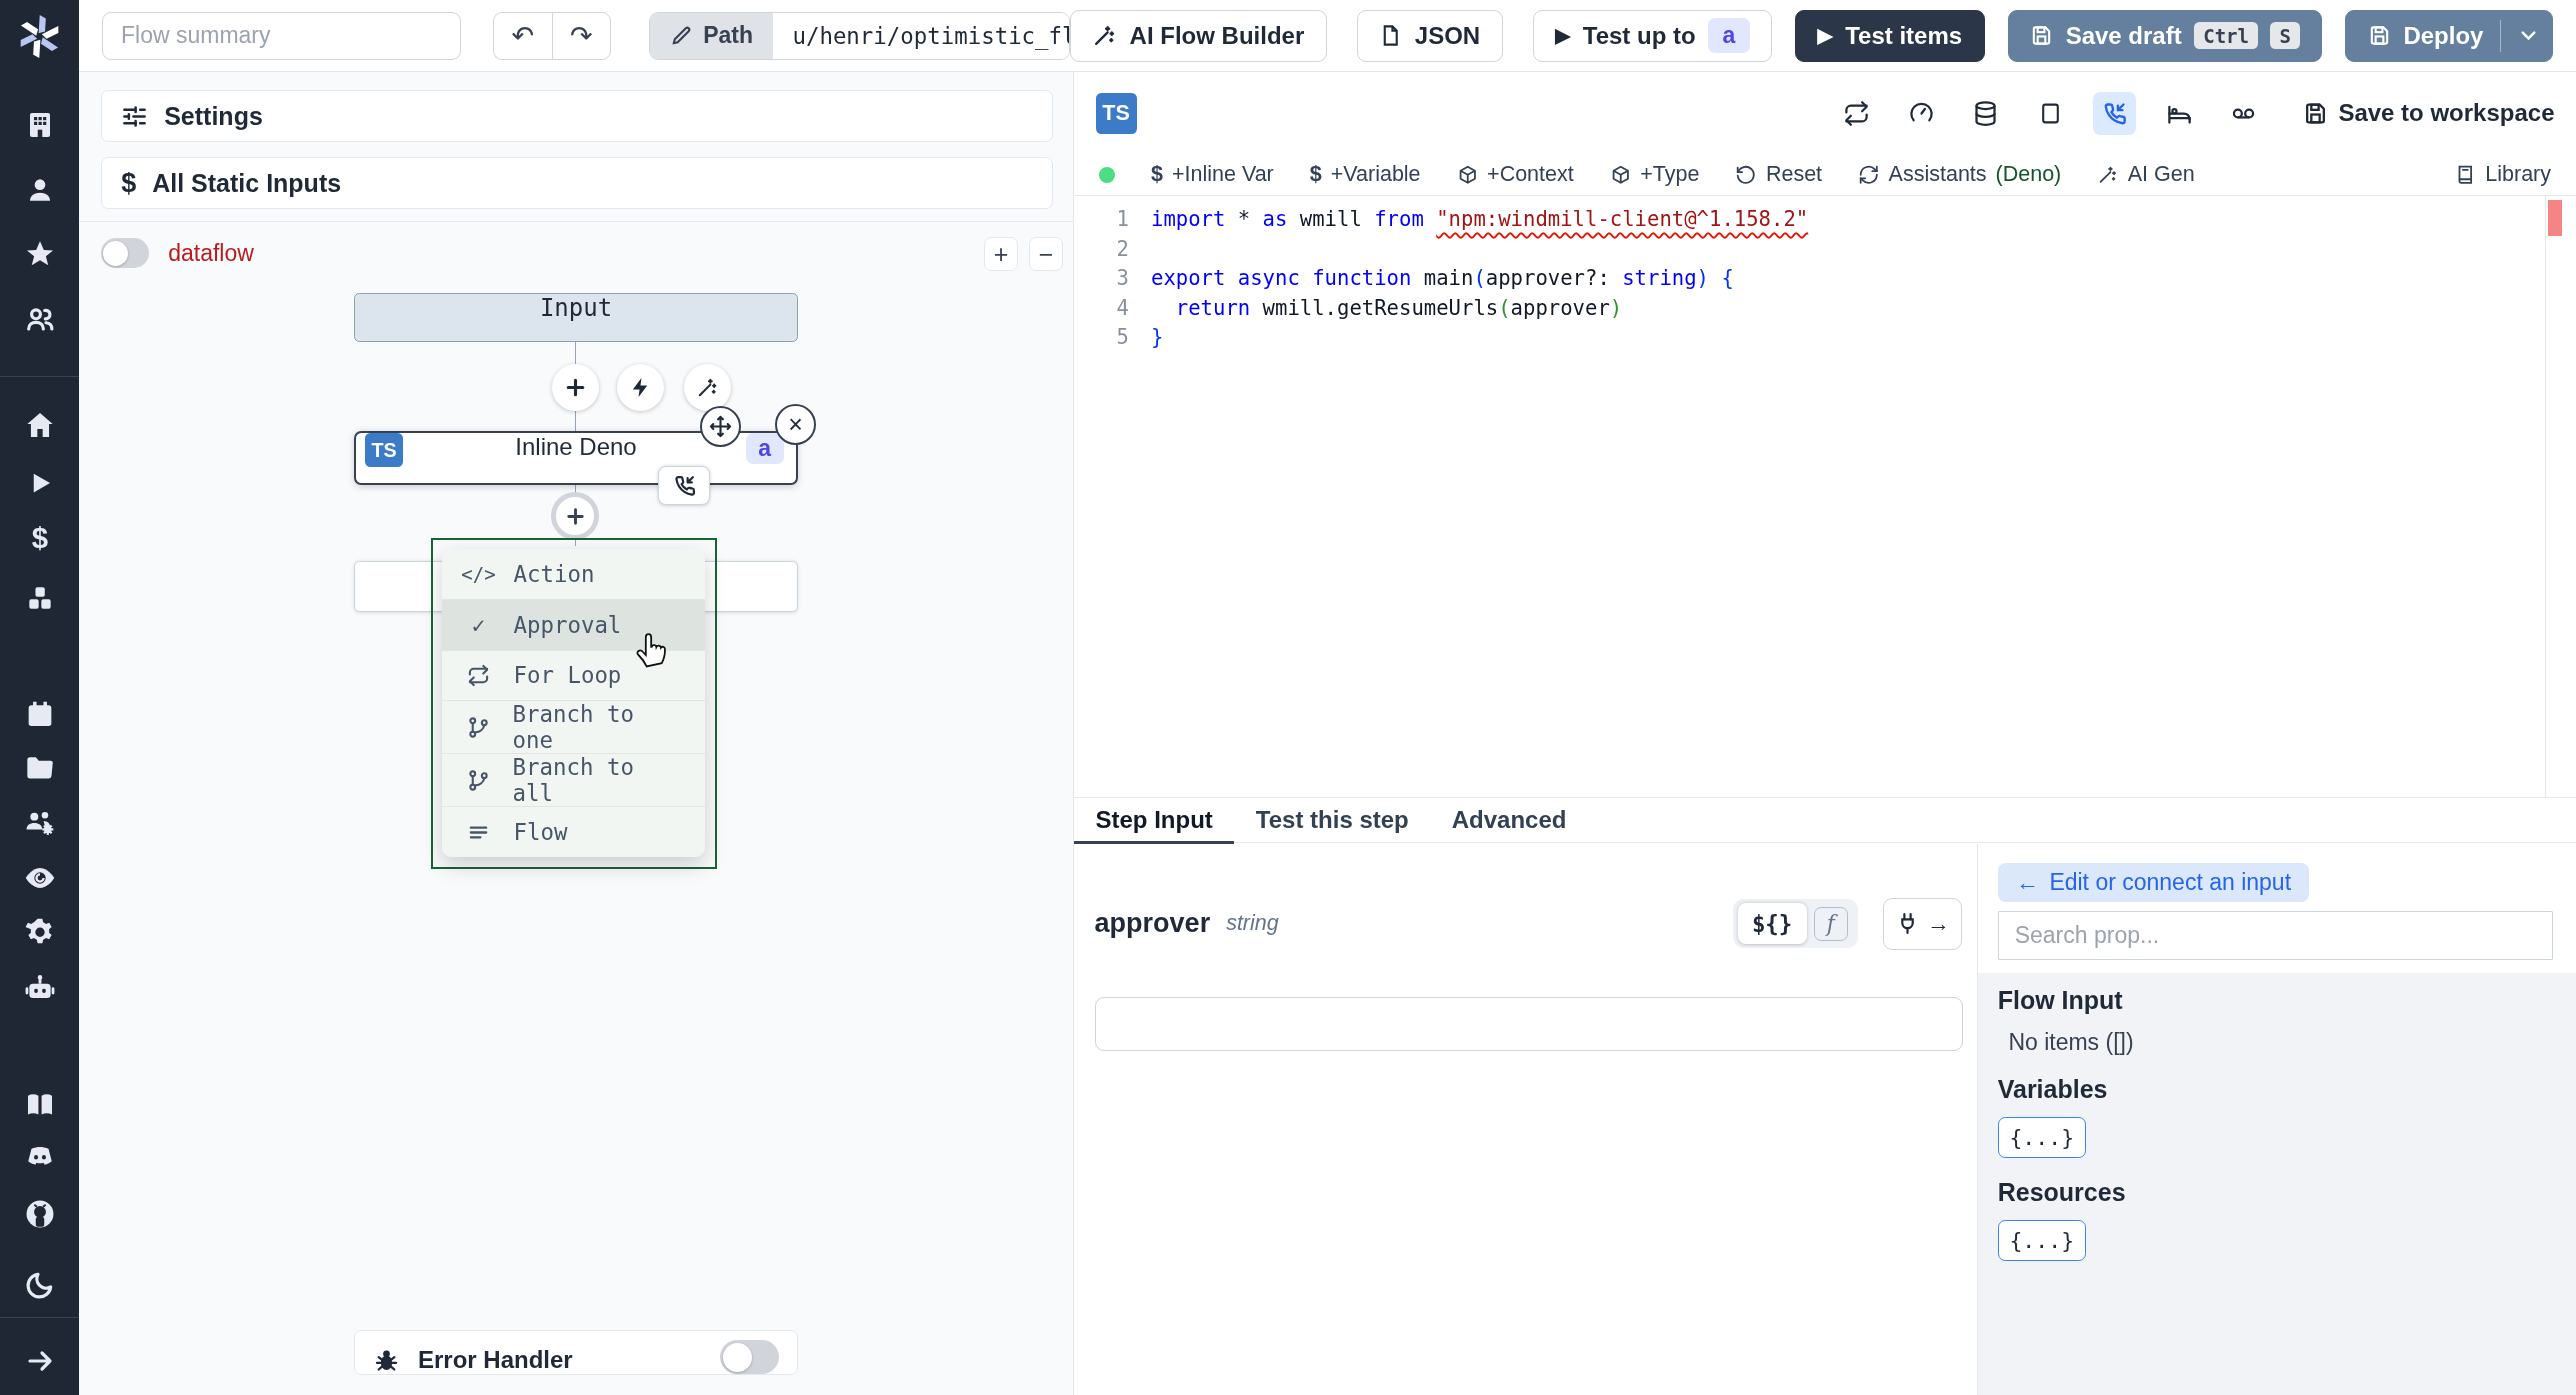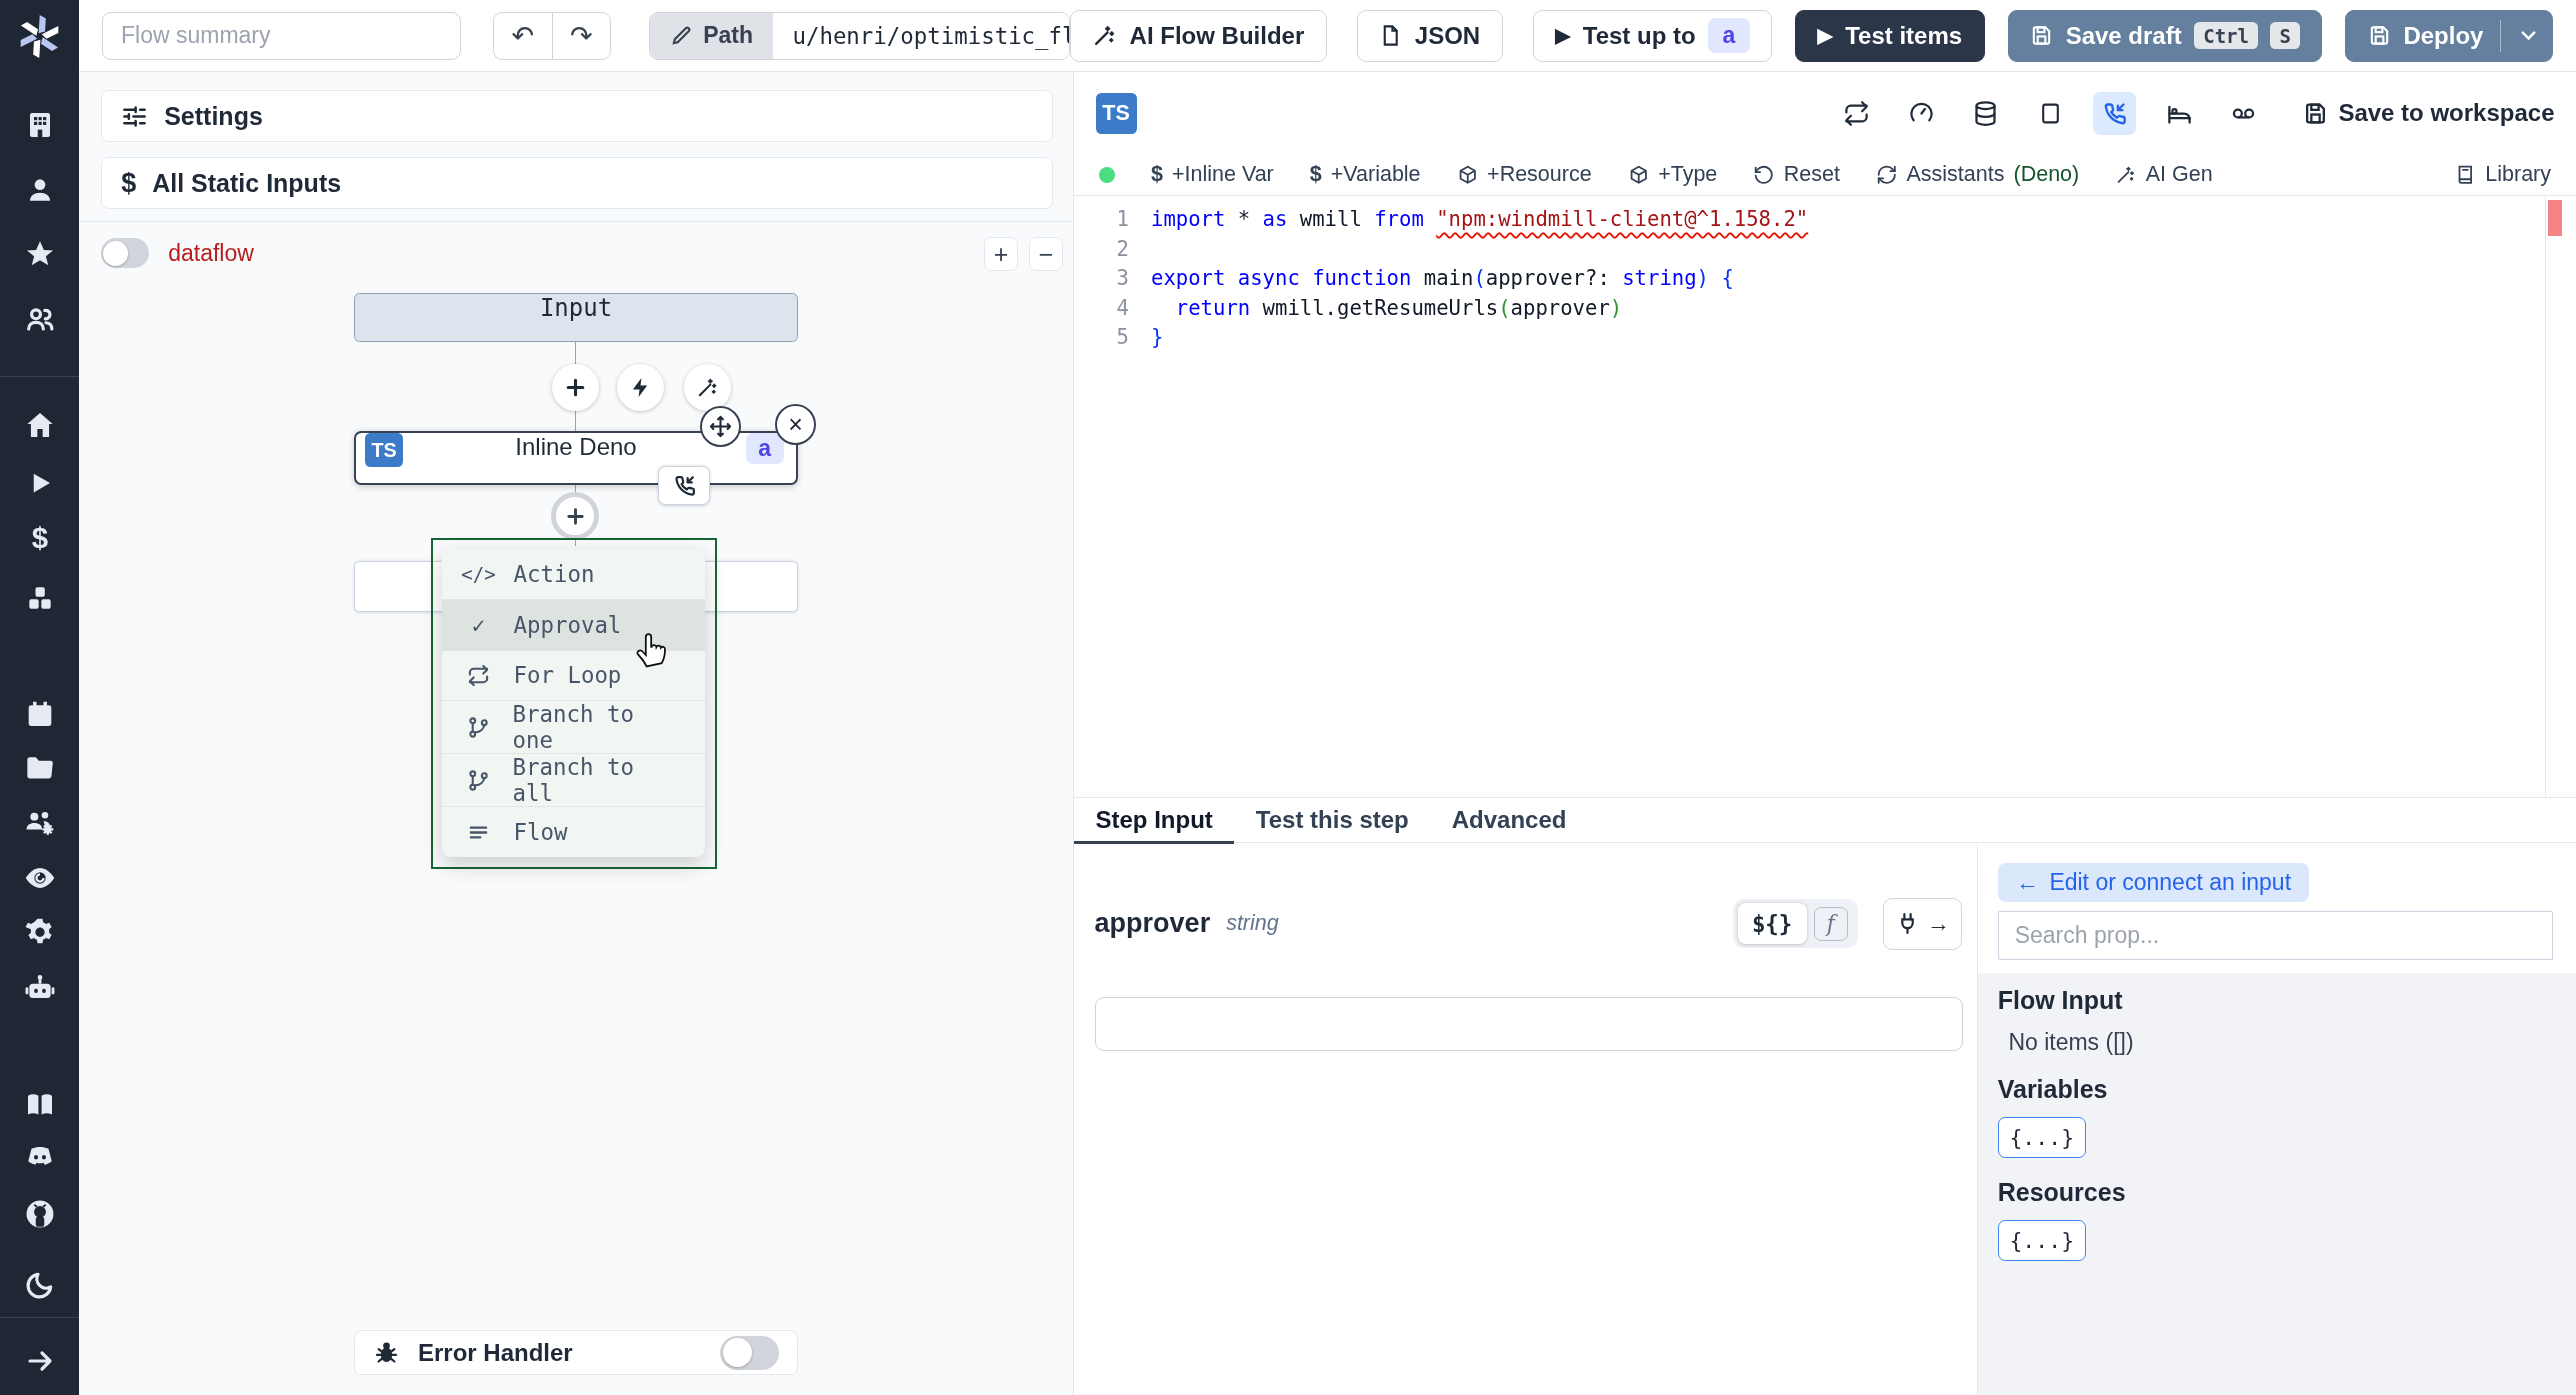--- a/index.html
+++ b/index.html
@@ -62,21 +62,21 @@
   #menubox{position:absolute;left:352px;top:466px;width:286px;height:331px;border:2.7px solid #166534;z-index:10}
   #menu{position:absolute;left:9px;top:9px;width:263px;height:308px;background:#f2f6f2;border-radius:9px;
     box-shadow:0 7.2px 21.5px rgba(0,0,0,.18);overflow:hidden;display:flex;flex-direction:column}
   .mitem{flex:1;display:flex;align-items:center;gap:21.5px;padding:0 23px;border-bottom:0.9px solid #e0e6e1;cursor:pointer;
     font-family:"DejaVu Sans Mono",monospace;font-size:22.4px;font-weight:500;color:#475569}
   .mitem:last-child{border-bottom:none}
   .mitem.hovered{background:#dde3df}
   .mico{width:27px;display:flex;justify-content:center;color:#475569}
   #cursor{position:absolute;left:553px;top:555px;z-index:12}
   #errhandler{position:absolute;left:275px;top:1258px;width:444px;height:45px;background:#fff;border:0.9px solid #e2e8f0;border-radius:7.2px;
-    display:flex;align-items:center;gap:18px;padding:0 18px;font-size:24px;font-weight:700;color:#1f2937}
+    display:flex;align-items:flex-end;gap:18px;padding:0 18px;font-size:24px;font-weight:700;color:#1f2937}
   
   #editor{position:absolute;left:1074px;top:72px;width:1502px;height:725px;background:#fff}
   #edhead{position:absolute;left:0;top:0;width:100%;height:82px;display:flex;align-items:center;padding:0 21.5px;gap:21.5px}
   #summary{height:52px;border:0.9px solid #d1d5db;border-radius:9px;padding:0 18px;font-size:24px;width:676px}
   .edico{width:43px;height:43px;display:flex;align-items:center;justify-content:center;color:#1f2937;cursor:pointer;border-radius:7.2px}
   .edico.active{background:#dbeafe;color:#2563eb}
   #savews{display:flex;align-items:center;gap:10.7px;font-size:24px;font-weight:600;color:#1f2937;margin-left:16px;cursor:pointer;white-space:nowrap}
   #edtools{position:absolute;left:0;top:82px;width:100%;height:42px;border-bottom:0.9px solid #e5e7eb;
     display:flex;align-items:center;gap:36px;padding:0 25px;font-size:21.5px;color:#334155}
   .tool{display:flex;align-items:center;gap:9px;cursor:pointer;white-space:nowrap}
@@ -561,21 +561,21 @@
       </span>
     <span class="tool">
         <span class="dollar">$</span>
         <span>+Variable</span>
       </span>
     <span class="tool">
       <svg width="21.5" height="21.5" viewBox="0 0 24 24" fill="none" stroke="currentColor" stroke-width="2" stroke-linejoin="round">
           <path d="M12 3l8 4.5v9L12 21l-8-4.5v-9z"></path>
           <path d="M12 12l8-4.5M12 12L4 7.5M12 12v9"></path>
         </svg>
-      <span>+Resource</span>
+      <span>+Context</span>
       </span>
     <span class="tool">
       <svg width="21.5" height="21.5" viewBox="0 0 24 24" fill="none" stroke="currentColor" stroke-width="2" stroke-linejoin="round">
           <path d="M12 3l8 4.5v9L12 21l-8-4.5v-9z"></path>
           <path d="M12 12l8-4.5M12 12L4 7.5M12 12v9"></path>
         </svg>
       <span>+Type</span>
       </span>
     <span class="tool">
       <svg width="21.5" height="21.5" viewBox="0 0 24 24" fill="none" stroke="currentColor" stroke-width="2" stroke-linecap="round">

